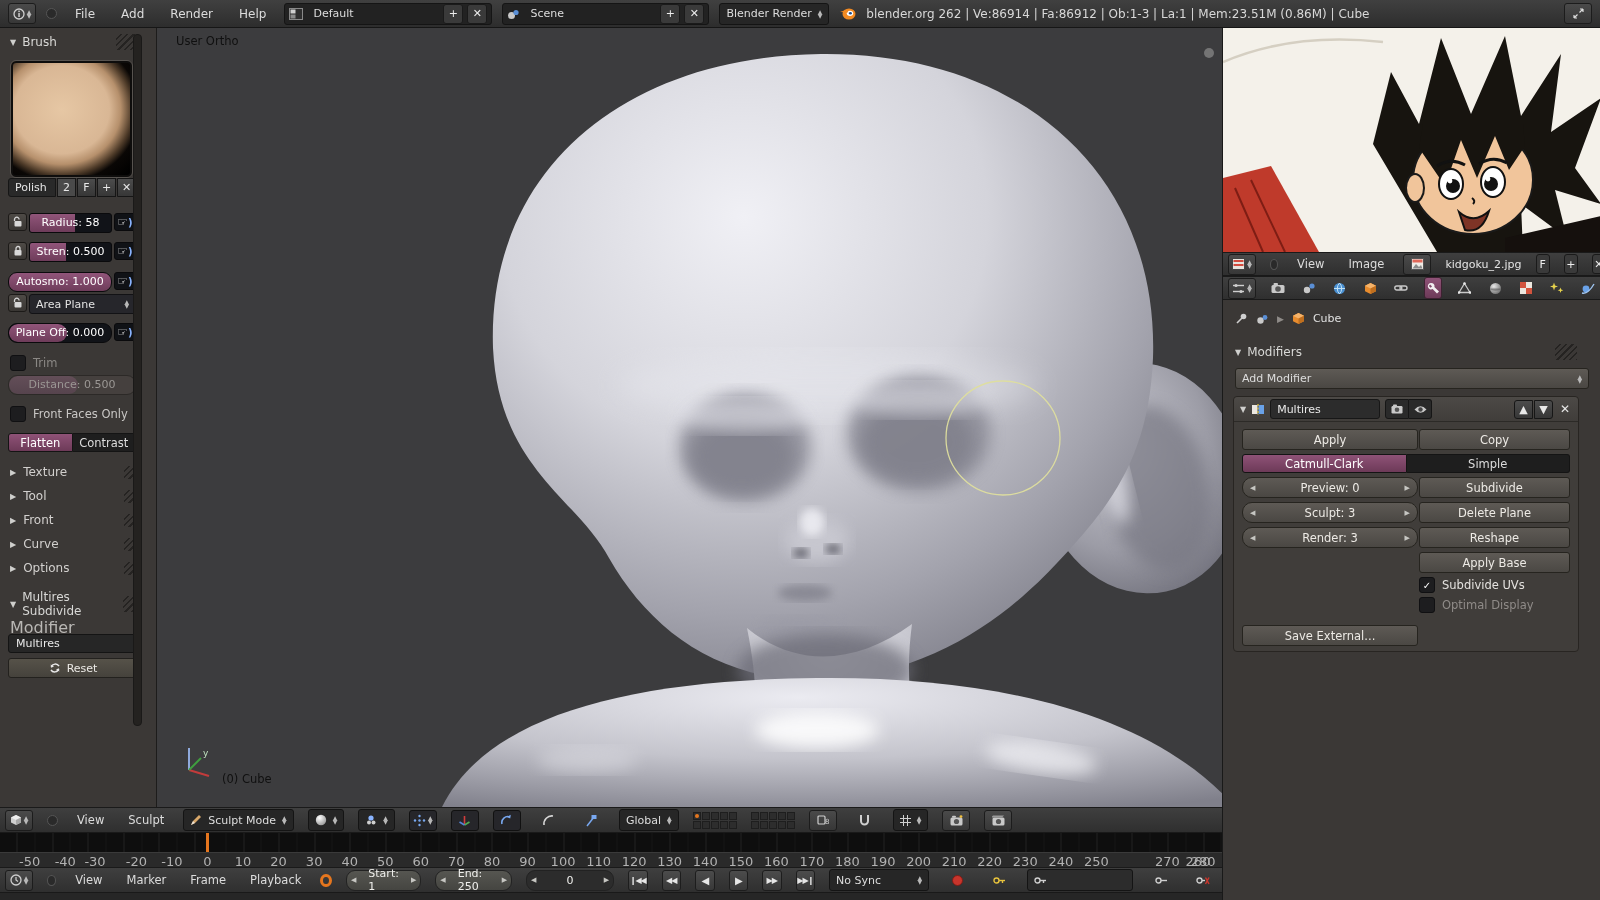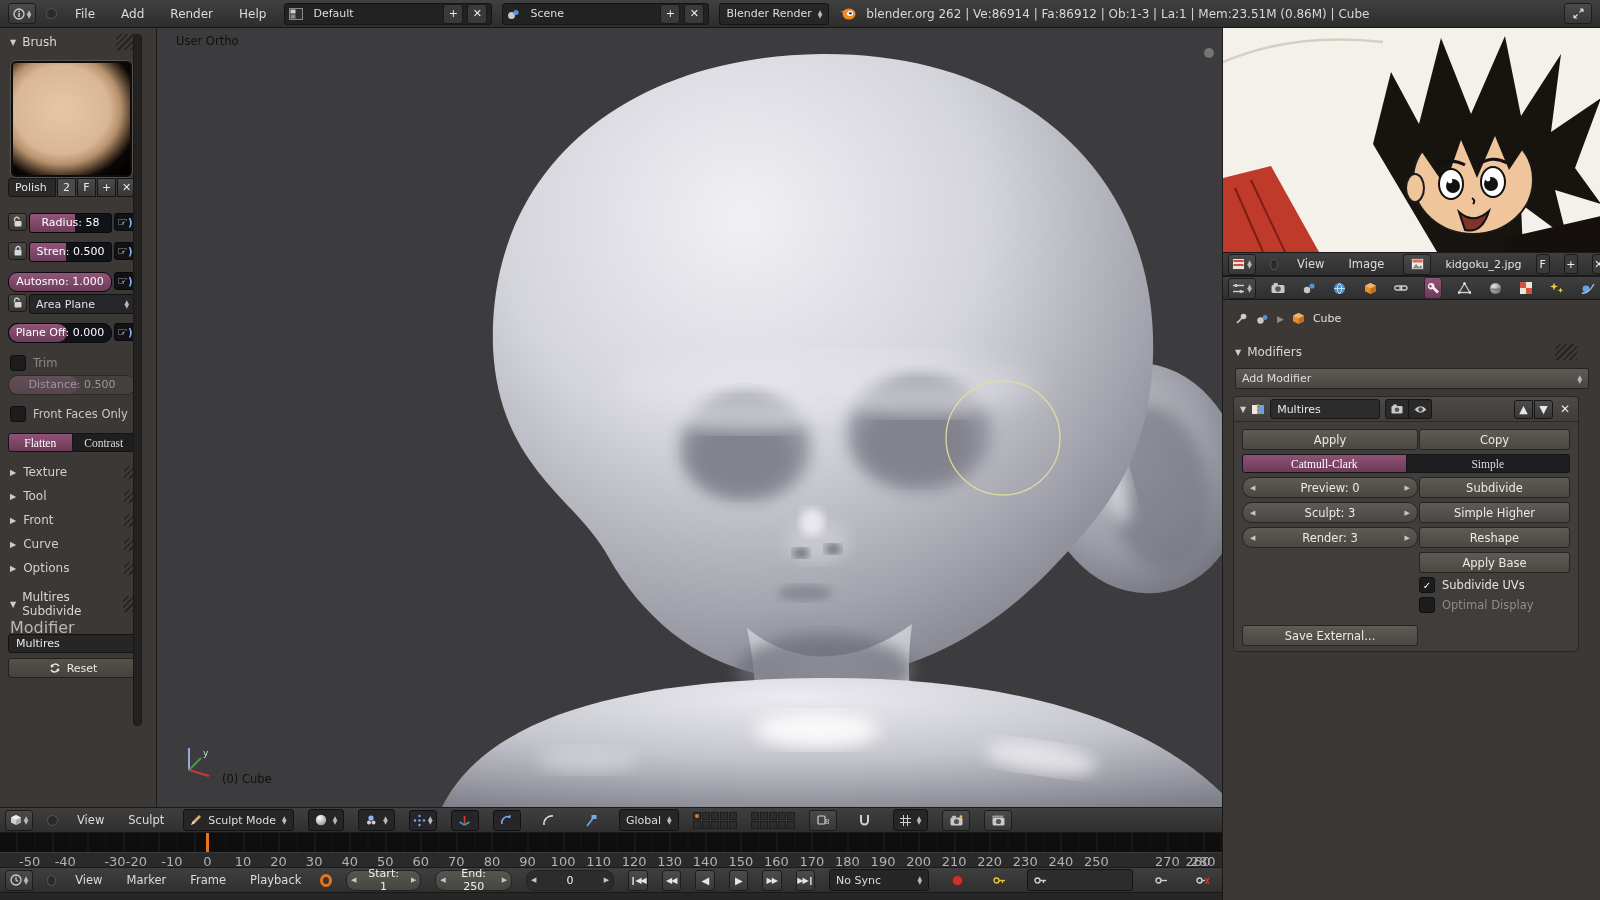--- a/index.html
+++ b/index.html
@@ -47,39 +47,39 @@
   .slider.dis .fill{background:linear-gradient(#7c5a6e,#64475a);opacity:.55;}
   .handb{width:22px;height:18px;box-sizing:border-box;background:#101216;border:1px solid #0a0a0c;border-radius:3px;
          display:flex;align-items:center;justify-content:center;gap:0;font-size:11px;}
   .handb .h{color:#e4e4e4;font-size:12px;line-height:10px;}
   .handb .arc{color:#8ab4ff;font-weight:bold;font-size:10px;}
   .ddw{flex:1;display:flex;align-items:center;background:#26262b;border:1px solid #121215;border-radius:3px;height:18px;padding:0 6px;color:#e2e2e2;}
   .chkrow{position:absolute;left:10px;display:flex;align-items:center;gap:7px;font-size:11.5px;color:#c9c7c5;}
   .chk{width:14px;height:14px;background:#1d1d1f;border:1px solid #101012;border-radius:3px;display:flex;align-items:center;justify-content:center;color:#fff;font-size:10px;}
   .chkrow.dim{color:#8b8musica8885;color:#8b8885;}
   .segment{position:absolute;left:8px;width:128px;height:19px;display:flex;}
-  .seg{flex:1;display:flex;align-items:center;justify-content:center;border:1px solid #141414;background:#1e1e1e;color:#dcdcdc;font-size:11.5px;font-family:Liberation Serif, serif;}
+  .seg{flex:1;display:flex;align-items:center;justify-content:center;border:1px solid #141414;background:#1e1e1e;color:#dcdcdc;font-size:11.5px;}
   .seg.on{background:linear-gradient(#8f5277,#6d3a58);color:#fff;}
   .seg:first-child{border-radius:3px 0 0 3px;}
   .seg:last-child{border-radius:0 3px 3px 0;border-left:none;}
   .sectrow{position:absolute;left:10px;width:132px;display:flex;align-items:center;gap:7px;color:#d2d0ce;font-size:12px;}
   .sectrow .grip{margin-left:auto;height:13px;width:18px;}
   .lbl{color:#b9b7b4;font-size:16px;}
   .txtfield{position:absolute;left:8px;width:130px;height:19px;background:#262626;border:1px solid #141414;border-radius:3px;
             display:flex;align-items:center;padding:0 7px;color:#e8e8e8;box-sizing:border-box;}
   .bigbtn{position:absolute;left:8px;width:130px;height:20px;background:linear-gradient(#565249,#45423c);border:1px solid #23211e;border-radius:3px;
           display:flex;align-items:center;justify-content:center;gap:6px;color:#eceae6;box-sizing:border-box;}
   .ts-scroll{position:absolute;right:3px;top:6px;width:7px;height:690px;background:#242220;border:1px solid #1a1918;border-radius:4px;}
   
   .viewport{left:157px;top:28px;width:1065px;height:779px;background:#3c3c3e;overflow:hidden;}
   .vp-label{position:absolute;color:#101010;font-size:11.5px;}
   .corner-widget{position:absolute;right:8px;top:24px;width:10px;height:10px;border-radius:50%;background:#9a9a9a;opacity:.6;}
   
   .rhdr{background:linear-gradient(#3f3f3f,#2f2f2f);border-top:1px solid #1a1a1a;border-bottom:1px solid #191919;
-        display:flex;align-items:center;gap:14px;padding:0 5px;box-sizing:border-box;text-align:center;}
+        display:flex;align-items:center;gap:14px;padding:0 5px;box-sizing:border-box;}
   .iconb{height:19px;min-width:20px;padding:0 3px;display:flex;align-items:center;justify-content:center;gap:2px;
          background:linear-gradient(#4a4a4a,#373737);border:1px solid #1c1c1c;border-radius:3px;color:#ddd;}
   .iconb.flat{background:transparent;border-color:transparent;}
   .iconb.pressed{background:#26262a;border-color:#111;}
   .circ{width:9px;height:9px;border-radius:50%;background:#2a2a2a;border:1px solid #555;}
   .hmenu{color:#dcdcdc;font-size:11.5px;padding:0 5px;}
   .layer-grid{display:grid;grid-template-columns:repeat(5,8px);grid-auto-rows:8px;gap:1px;}
   .layer-cell{background:#2d2d2d;border:1px solid #1e1e1e;box-sizing:border-box;position:relative;}
   .layer-cell.has-dot::after{content:"";position:absolute;left:1px;top:1px;width:4px;height:4px;border-radius:50%;background:#e5761e;}
   
@@ -541,21 +541,21 @@
         </svg>
     </div>
   </div>
 
   <div class="tl-strip abs">
     <div class="tl-cursor"></div>
   </div>
   <div class="tl-ruler abs">
       <span class="tick" style="left: 29.7px;">-50</span>
       <span class="tick" style="left: 65.256px;">-40</span>
-      <span class="tick" style="left: 115px;">-30</span>
+      <span class="tick" style="left: 95px;">-30</span>
       <span class="tick" style="left: 136.368px;">-20</span>
       <span class="tick" style="left: 171.924px;">-10</span>
       <span class="tick" style="left: 207.48px;">0</span>
       <span class="tick" style="left: 243.036px;">10</span>
       <span class="tick" style="left: 278.592px;">20</span>
       <span class="tick" style="left: 314.148px;">30</span>
       <span class="tick" style="left: 349.704px;">40</span>
       <span class="tick" style="left: 385.26px;">50</span>
       <span class="tick" style="left: 420.816px;">60</span>
       <span class="tick" style="left: 456.372px;">70</span>
@@ -866,21 +866,21 @@
             <span class="sarr">◀</span>
             <span>Preview: 0</span>
             <span class="sarr">▶</span>
           </span>
           <span class="pbtn2">Subdivide</span>
           <span class="pillnum">
             <span class="sarr">◀</span>
             <span>Sculpt: 3</span>
             <span class="sarr">▶</span>
           </span>
-          <span class="pbtn2">Simple Higher</span>
+          <span class="pbtn2">Delete Plane</span>
           <span class="pillnum">
             <span class="sarr">◀</span>
             <span>Render: 3</span>
             <span class="sarr">▶</span>
           </span>
           <span class="pbtn2">Reshape</span>
           <span></span>
           <span class="pbtn2">Apply Base</span>
           <span></span>
           <span class="chkline">

